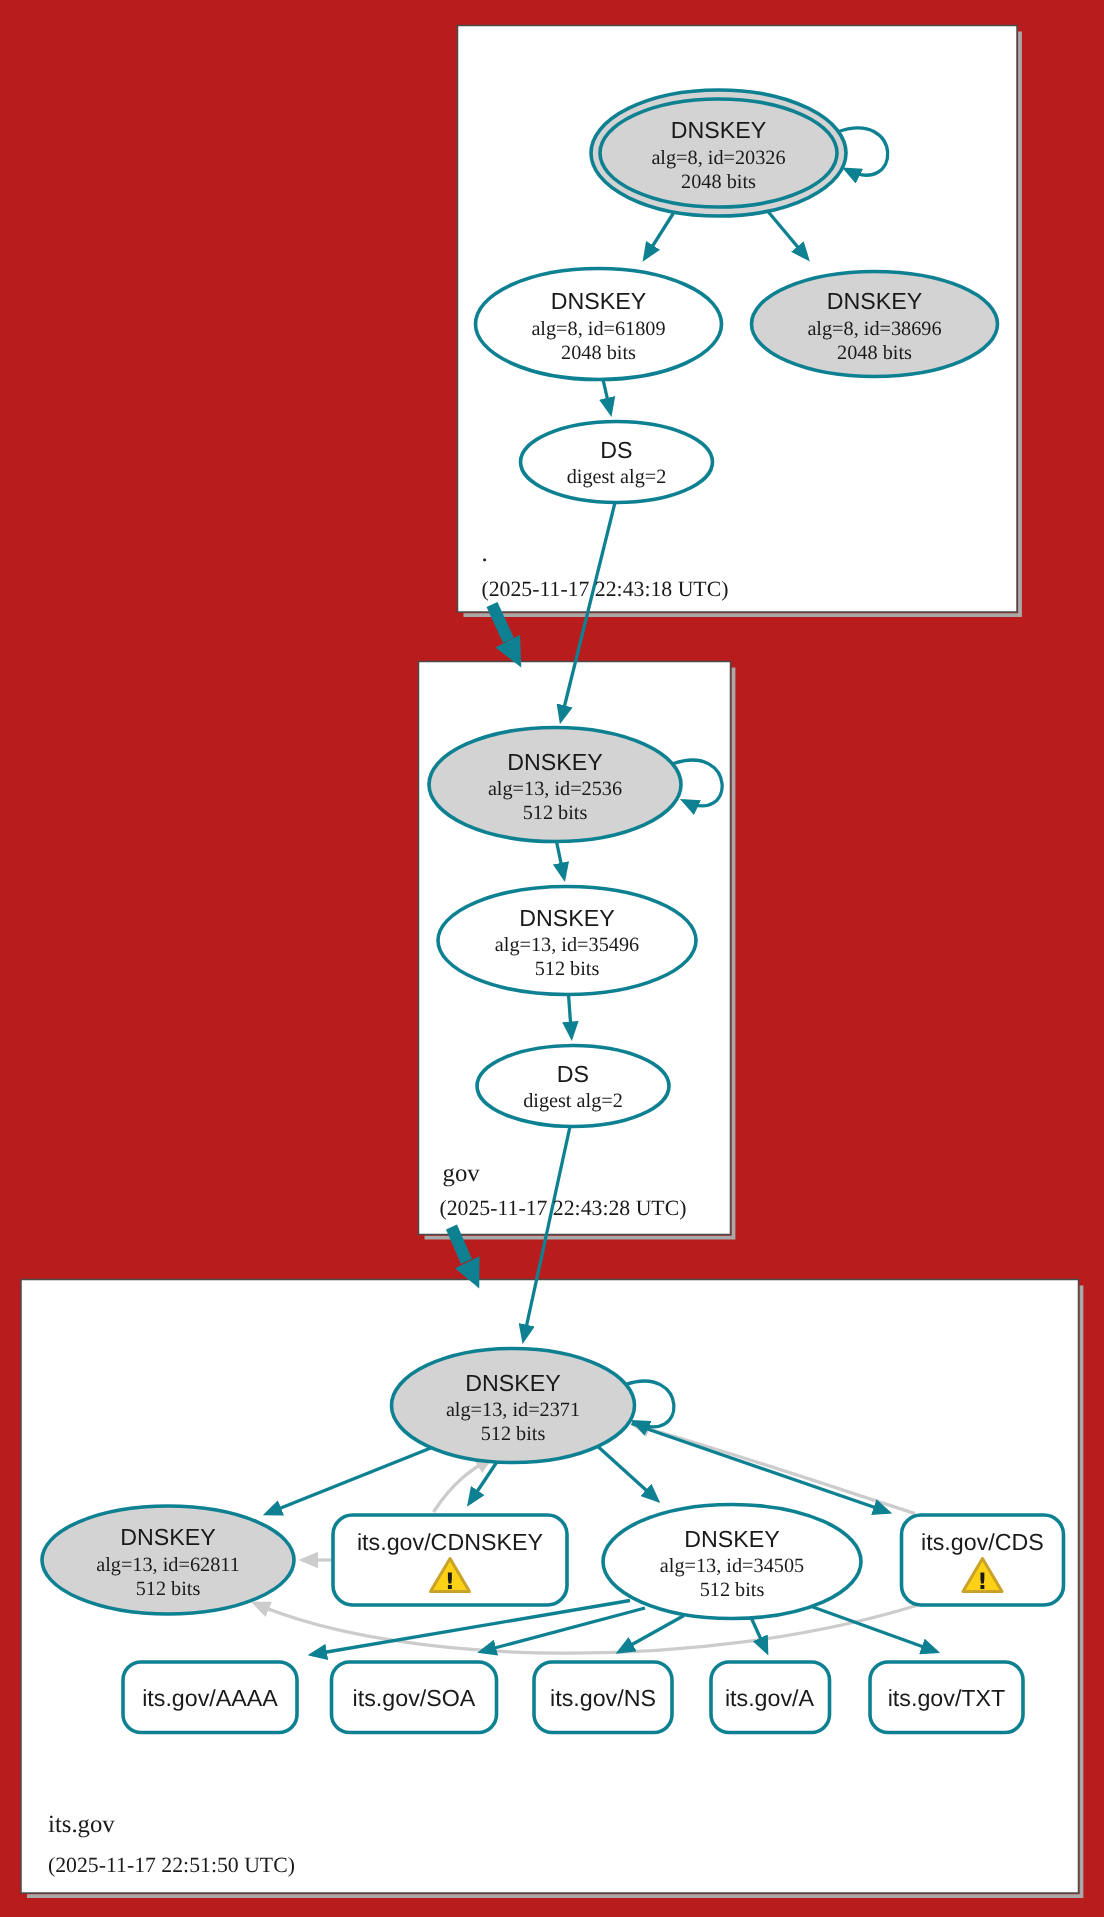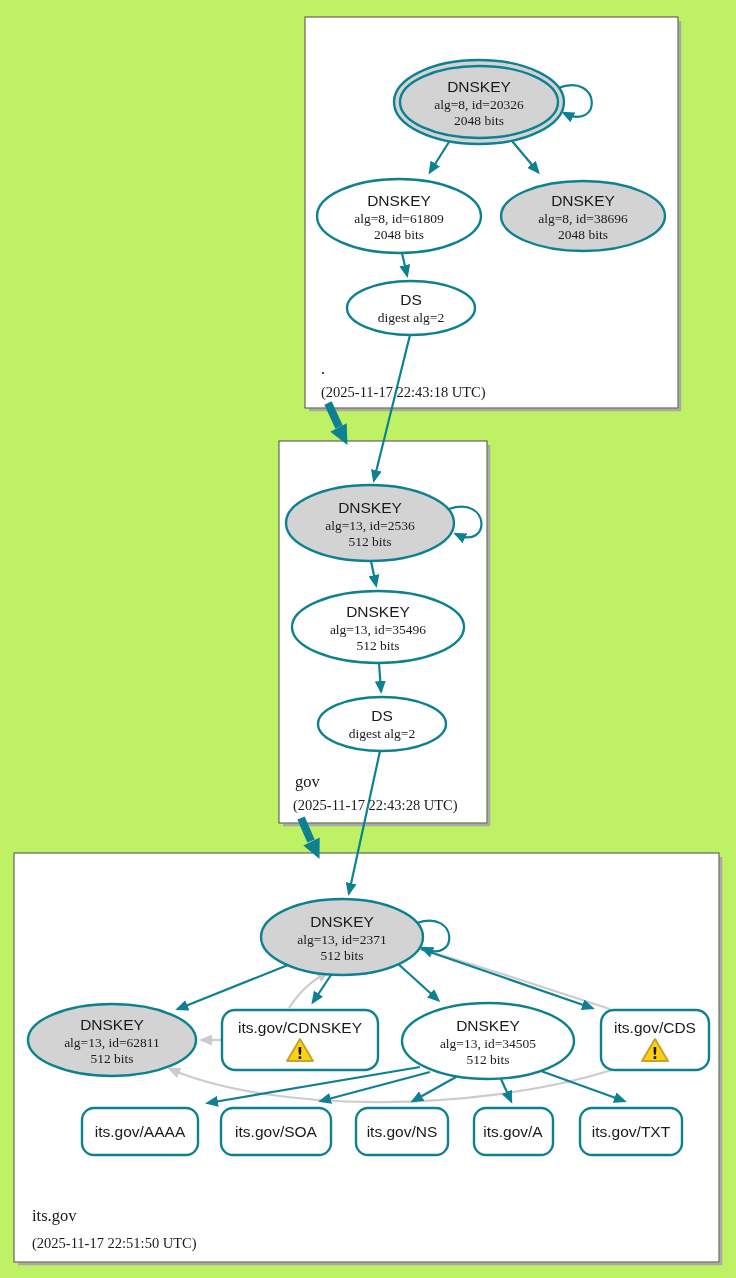--- a/index.html
+++ b/index.html
@@ -1,16 +1,16 @@
 <!DOCTYPE html>
 <html><head>
 <meta charset="utf-8">
 <style>
   html,body{margin:0;padding:0;background:#ffffff;}
-  .stage{width:736px;height:1278px;position:relative;background:#bef264;}
+  .stage{width:736px;height:1278px;position:relative;background:#b91c1c;}
   svg{display:block;}
   
   .zonebox{fill:#ffffff;stroke:#4a4a4a;stroke-width:1;}
   .zoneshadow{stroke:#a9a9a9;stroke-width:2.5;fill:none;}
   
   .nshape{stroke:#0d8191;stroke-width:2.4;}
   .f-gray{fill:#d3d3d3;}
   .f-white{fill:#ffffff;}
   .f-none{fill:none;}
   

